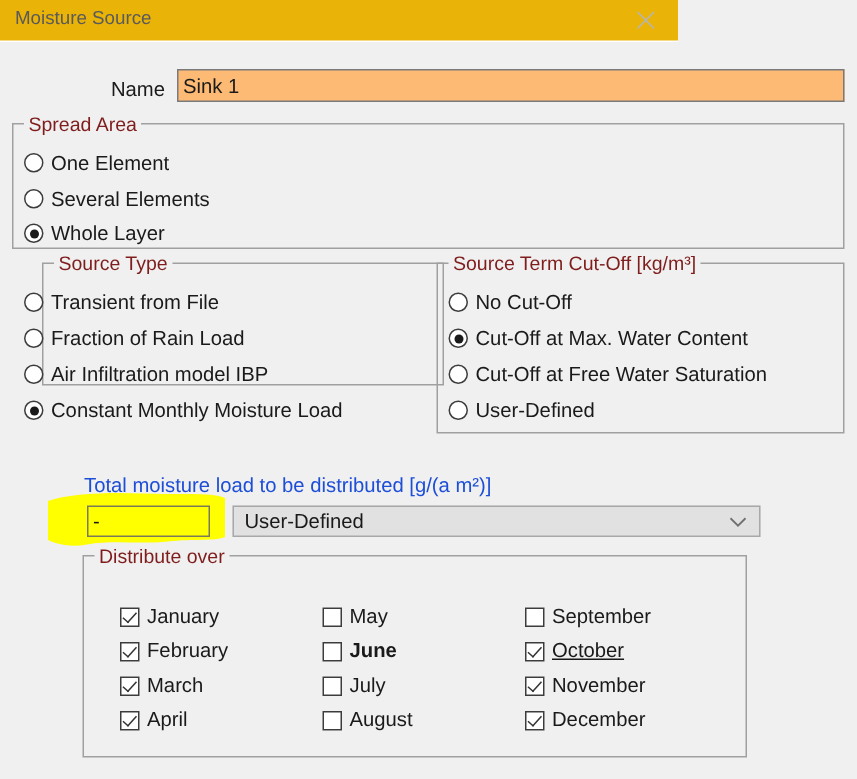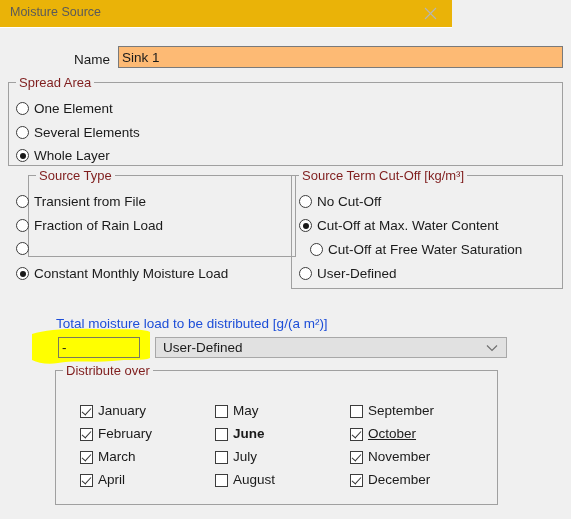--- a/index.html
+++ b/index.html
@@ -238,38 +238,39 @@
 <div class="radio-row" style="left:16px; top:194px;">
   <span class="radio"></span>
   <span class="radio-label">Transient from File</span>
 </div>
 <div class="radio-row" style="left:16px; top:218px;">
   <span class="radio"></span>
   <span class="radio-label">Fraction of Rain Load</span>
 </div>
 <div class="radio-row" style="left:16px; top:242px;">
   <span class="radio"></span>
+  <span class="radio-label">Air Infiltration model IBP</span>
 </div>
 <div class="radio-row" style="left:16px; top:266px;">
   <span class="radio checked"></span>
   <span class="radio-label">Constant Monthly Moisture Load</span>
 </div>
 
 <div class="group" id="grp-cutoff">
   <div class="group-title">Source Term Cut-Off [kg/m³]</div>
 </div>
 <div class="radio-row" style="left:299px; top:194px;">
   <span class="radio"></span>
   <span class="radio-label">No Cut-Off</span>
 </div>
 <div class="radio-row" style="left:299px; top:218px;">
   <span class="radio checked"></span>
   <span class="radio-label">Cut-Off at Max. Water Content</span>
 </div>
-<div class="radio-row" style="left:310px; top:242px;">
+<div class="radio-row" style="left:299px; top:242px;">
   <span class="radio"></span>
   <span class="radio-label">Cut-Off at Free Water Saturation</span>
 </div>
 <div class="radio-row" style="left:299px; top:266px;">
   <span class="radio"></span>
   <span class="radio-label">User-Defined</span>
 </div>
 
 <div class="total-label">Total moisture load to be distributed [g/(a m²)]</div>
 

